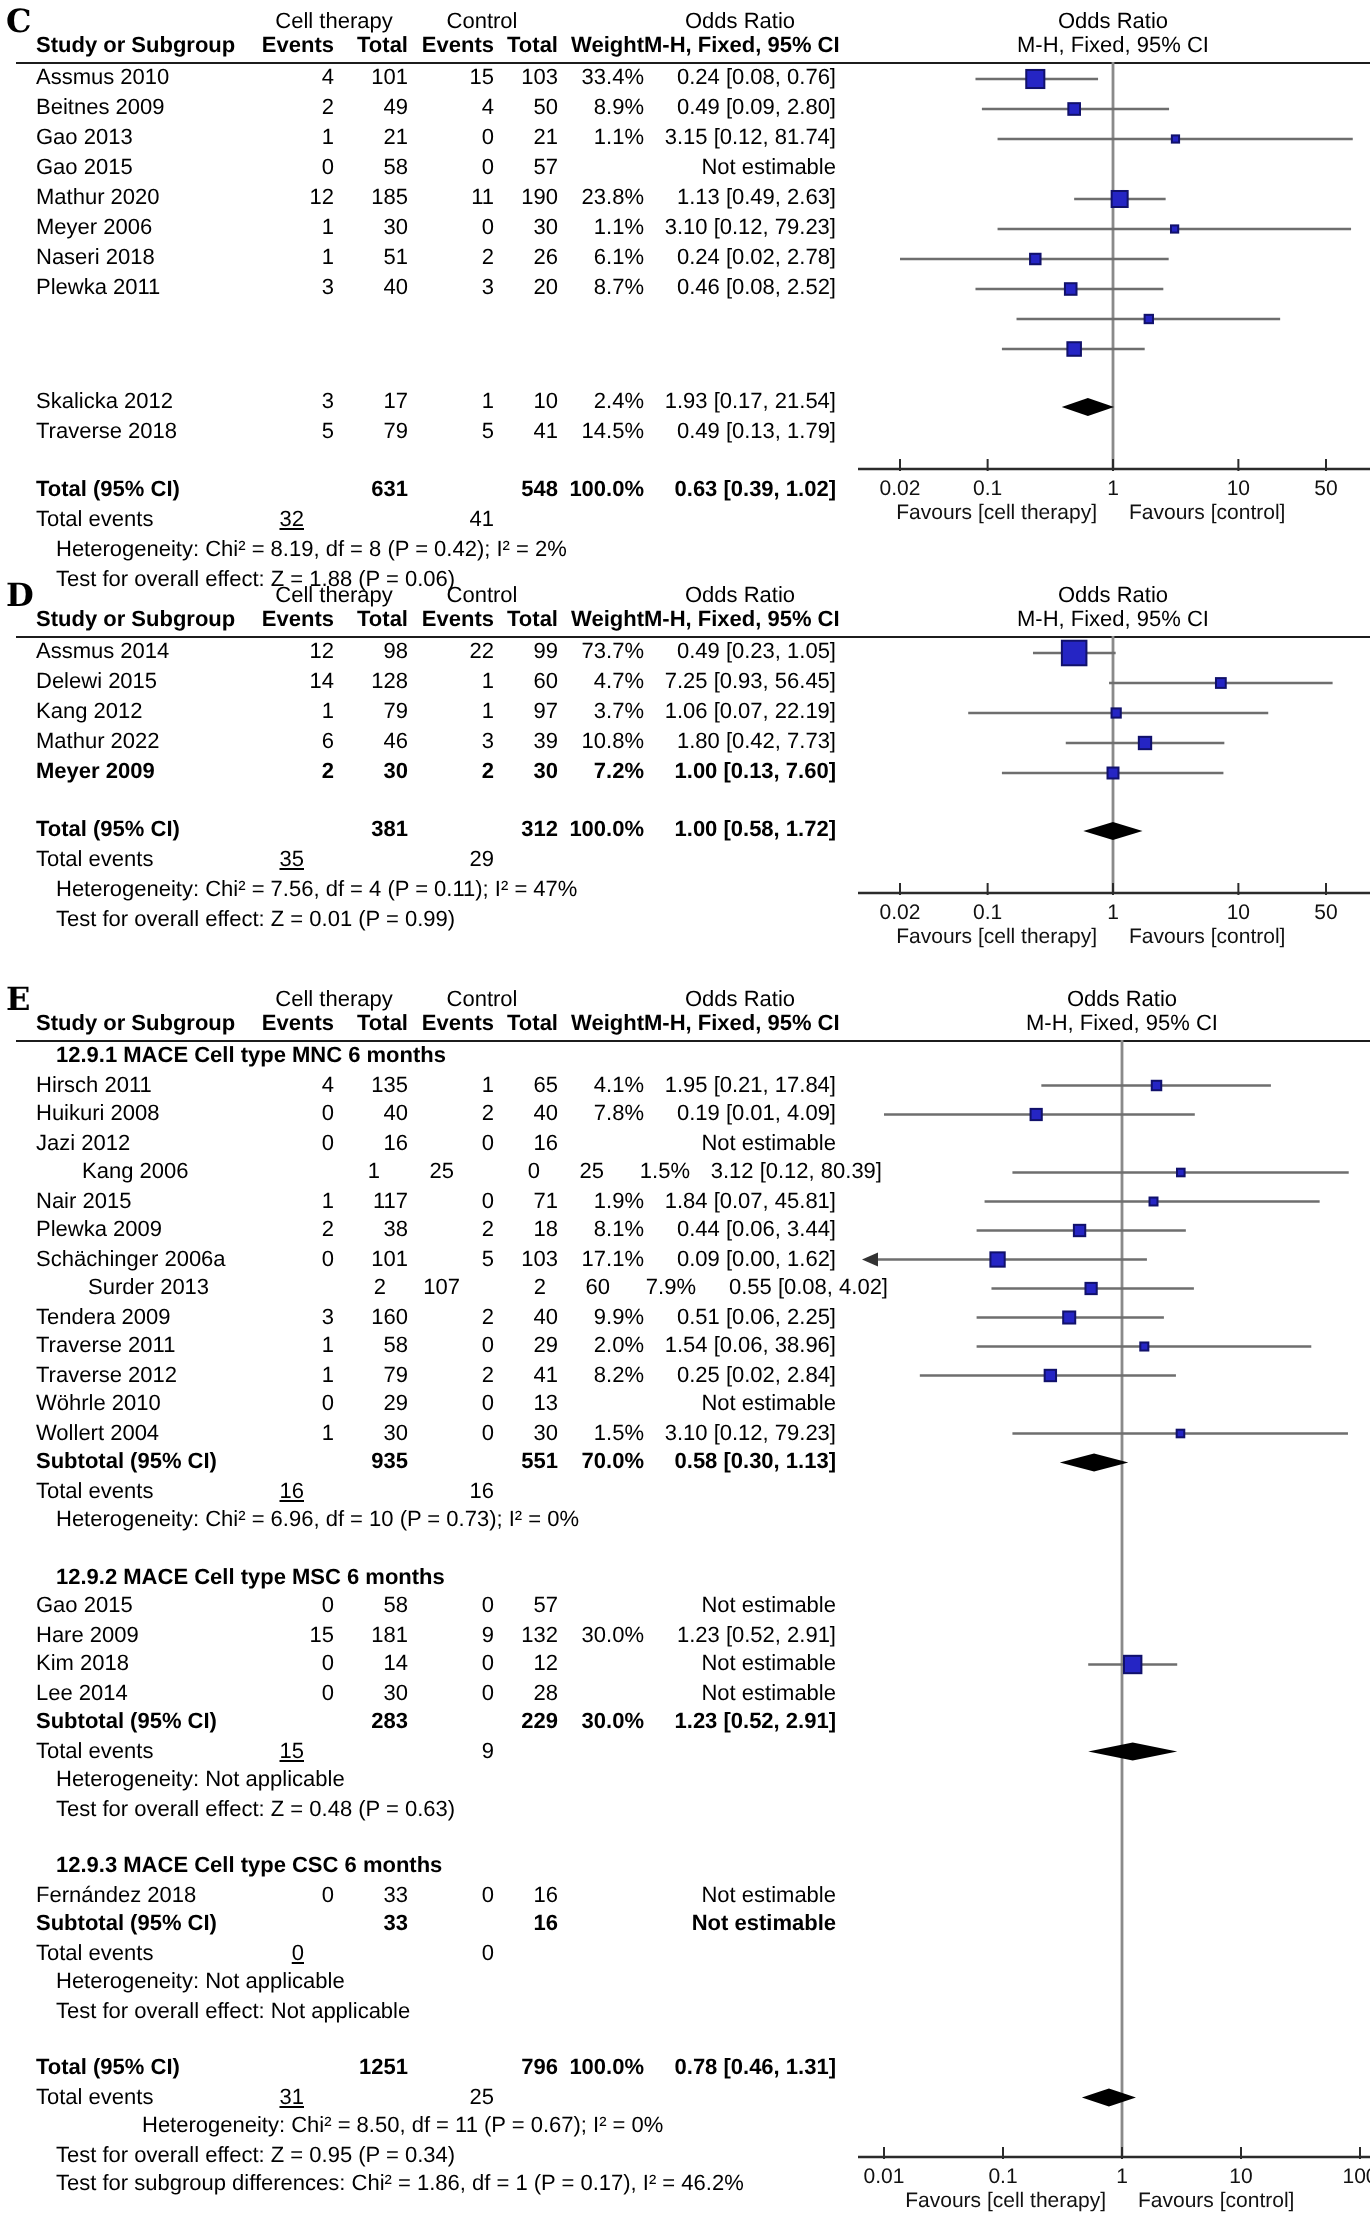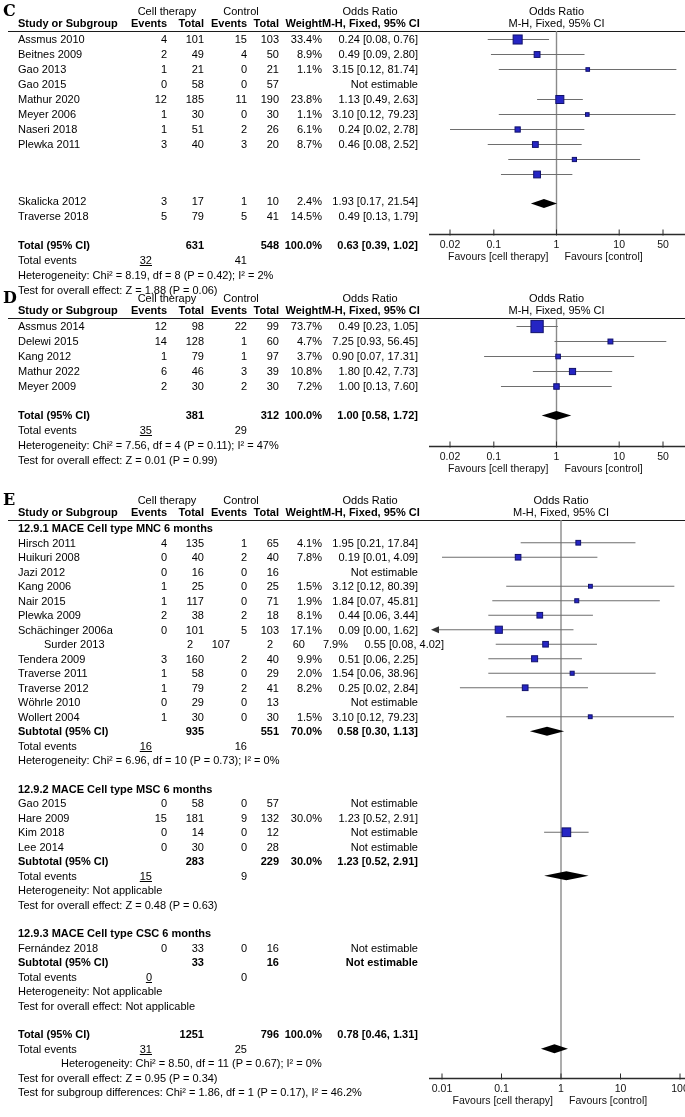--- a/index.html
+++ b/index.html
@@ -14,21 +14,21 @@
       white-space:nowrap;top:1px;}
   .hc2{top:13px;}
   .hrow{position:absolute;left:0;right:0;top:13px;}
   .uline{position:absolute;left:8px;right:0;top:27px;height:1.4px;background:#1c1c1c;}
   .row{display:grid;grid-template-columns:112px 37px 37px 43px 32px 43px 96px;
        padding-left:18px;font-size:11px;white-space:nowrap;}
   .num{text-align:right;}
   .ci{text-align:right;}
   .b{font-weight:bold;}
   .evpad{padding-right:15px;text-decoration:underline;}
-  .tx{padding-left:18px;font-size:11px;white-space:nowrap;}
+  .tx{padding-left:28px;font-size:11px;white-space:nowrap;}
   .gap{height:14px;}
   .plot{position:absolute;top:0;left:429px;}
   svg text{font-family:"Liberation Sans",sans-serif;font-size:10.5px;fill:#111;}
 </style>
 </head>
 <body>
 
 <div id="fig">
     <div class="panel" style="height: 280px; margin-top: 2px;">
       <span class="panel-label">C</span>
@@ -233,32 +233,32 @@
         <span class="num">4.7%</span>
         <span class="ci">7.25 [0.93, 56.45]</span>
       </div>
       <div class="row" style="height: 15px; line-height: 15px;">
         <span>Kang 2012</span>
         <span class="num">1</span>
         <span class="num">79</span>
         <span class="num">1</span>
         <span class="num">97</span>
         <span class="num">3.7%</span>
-        <span class="ci">0.90 [0.07, 17.31]</span>
+        <span class="ci">1.06 [0.07, 22.19]</span>
       </div>
       <div class="row" style="height: 15px; line-height: 15px;">
         <span>Mathur 2022</span>
         <span class="num">6</span>
         <span class="num">46</span>
         <span class="num">3</span>
         <span class="num">39</span>
         <span class="num">10.8%</span>
         <span class="ci">1.80 [0.42, 7.73]</span>
       </div>
-      <div class="row" style="height: 15px; line-height: 15px;">
+      <div class="row" style="height: 15px; line-height: 15px; font-weight: bold;">
         <span>Meyer 2009</span>
         <span class="num">2</span>
         <span class="num">30</span>
         <span class="num">2</span>
         <span class="num">30</span>
         <span class="num">7.2%</span>
         <span class="ci">1.00 [0.13, 7.60]</span>
       </div>
       <div class="gap"></div>
       <div class="row b" style="height: 15px; line-height: 15px;">
@@ -349,21 +349,21 @@
       </div>
       <div class="row" style="height: 14.5px; line-height: 14.5px;">
         <span>Jazi 2012</span>
         <span class="num">0</span>
         <span class="num">16</span>
         <span class="num">0</span>
         <span class="num">16</span>
         <span class="num"></span>
         <span class="ci">Not estimable</span>
       </div>
-      <div class="row" style="height: 14.5px; line-height: 14.5px;">
+      <div class="row" style="height: 14.5px; line-height: 14.5px; margin-left: 23px;">
         <span>Kang 2006</span>
         <span class="num">1</span>
         <span class="num">25</span>
         <span class="num">0</span>
         <span class="num">25</span>
         <span class="num">1.5%</span>
         <span class="ci">3.12 [0.12, 80.39]</span>
       </div>
       <div class="row" style="height: 14.5px; line-height: 14.5px;">
         <span>Nair 2015</span>

